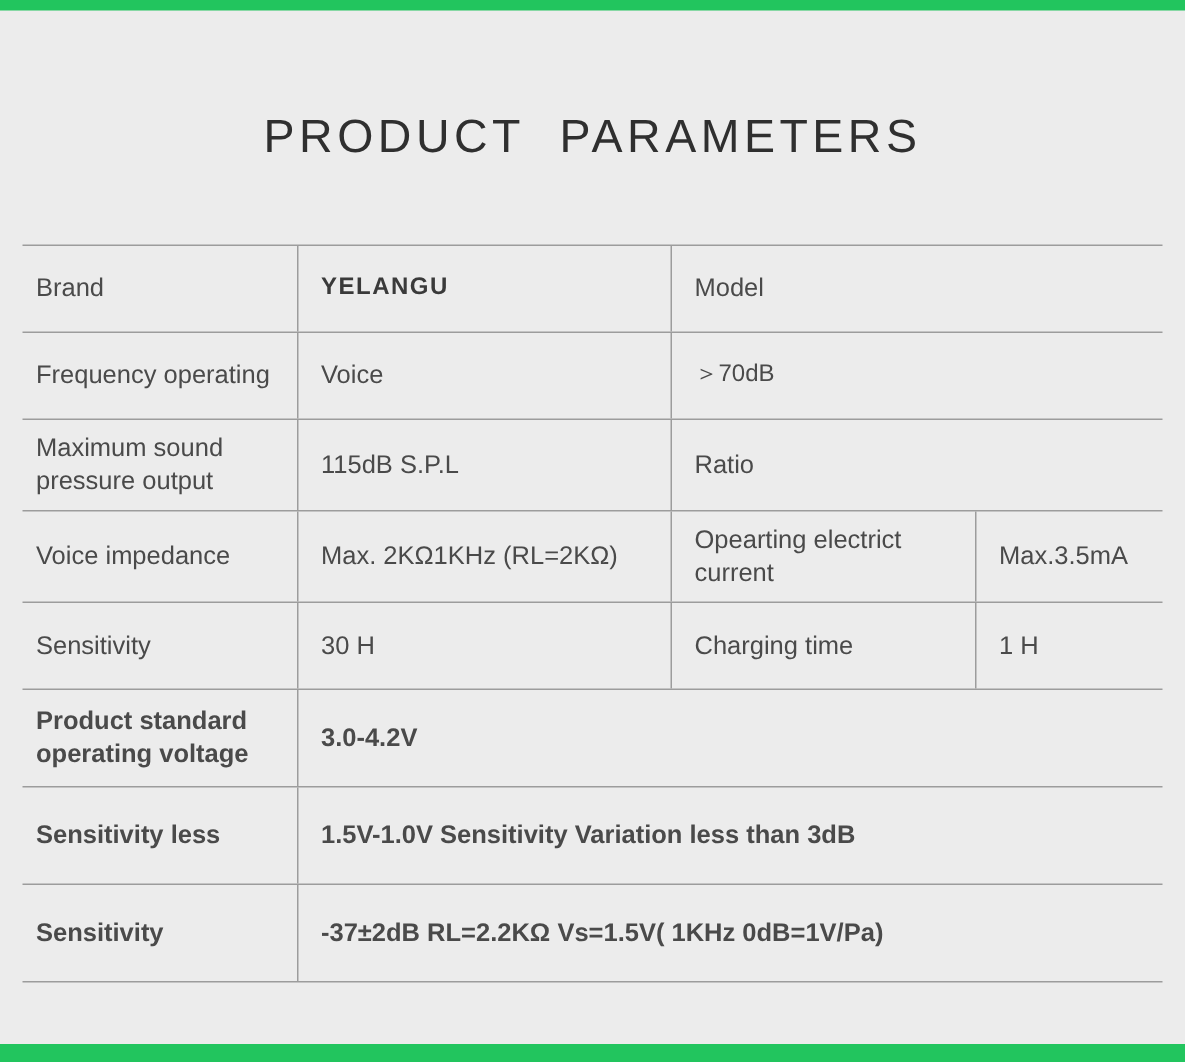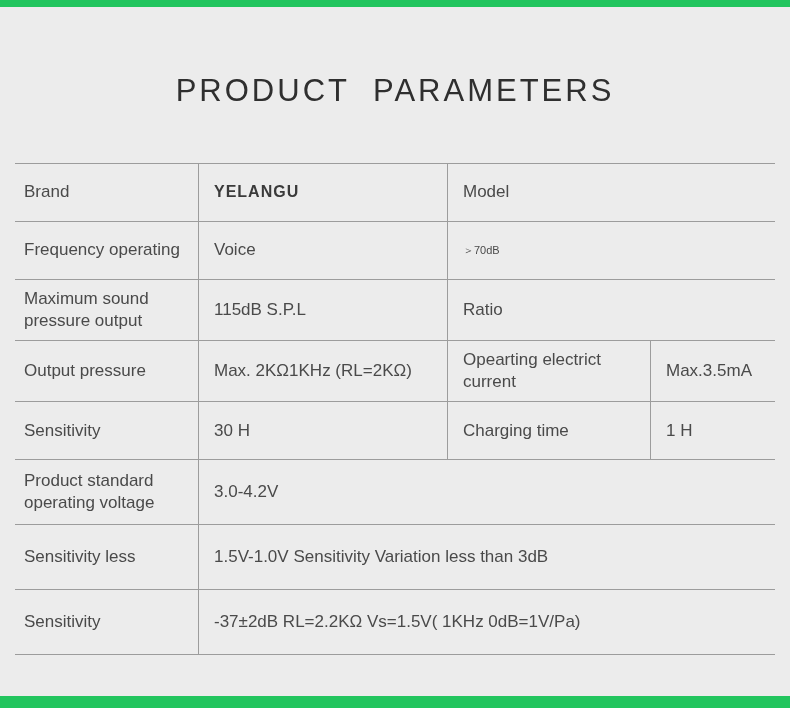--- a/index.html
+++ b/index.html
@@ -28,34 +28,34 @@
   .spec-table{
     position:absolute;left:15px;right:15px;top:156px;
     border-top:1px solid var(--line);
   }
   .row{
     display:grid;
     grid-template-columns:183px 249px 203px 1fr;
     border-bottom:1px solid var(--line);
     min-height:58px;
   }
-  .row.merged{grid-template-columns:183px 1fr;}
+  .row.merged{grid-template-columns:183px 1fr;font-weight:bold;}
   .row.tall{min-height:65px;}
   .cell{
     display:flex;align-items:center;
     padding:8px 8px 8px 15px;
     font-size:17px;line-height:1.3;color:var(--text);
   }
   .cell.c1{padding-left:9px;}
   .cell.vline{border-left:1px solid var(--line);}
   .logo-text{
     font-weight:bold;
     font-size:16px;letter-spacing:1px;color:var(--logo);
   }
-  .big-gt{font-size:11px;}
+  .big-gt{font-size:16px;}
 </style>
 </head>
 <body>
 
 <div class="page">
   <div class="canvas">
 
     <h1 class="title">PRODUCT  PARAMETERS</h1>
 
     <div class="spec-table">
@@ -74,21 +74,21 @@
         <div class="cell vline big-gt">＞70dB</div>
       </div>
 
       <div class="row">
         <div class="cell c1">Maximum sound pressure output</div>
         <div class="cell vline">115dB S.P.L</div>
         <div class="cell vline">Ratio</div>
       </div>
 
       <div class="row">
-        <div class="cell c1">Output pressure</div>
+        <div class="cell c1">Voice impedance</div>
         <div class="cell vline">Max. 2KΩ1KHz (RL=2KΩ)</div>
         <div class="cell vline">Opearting electrict current</div>
         <div class="cell vline">Max.3.5mA</div>
       </div>
 
       <div class="row">
         <div class="cell c1">Sensitivity</div>
         <div class="cell vline">30 H</div>
         <div class="cell vline">Charging time</div>
         <div class="cell vline">1 H</div>

